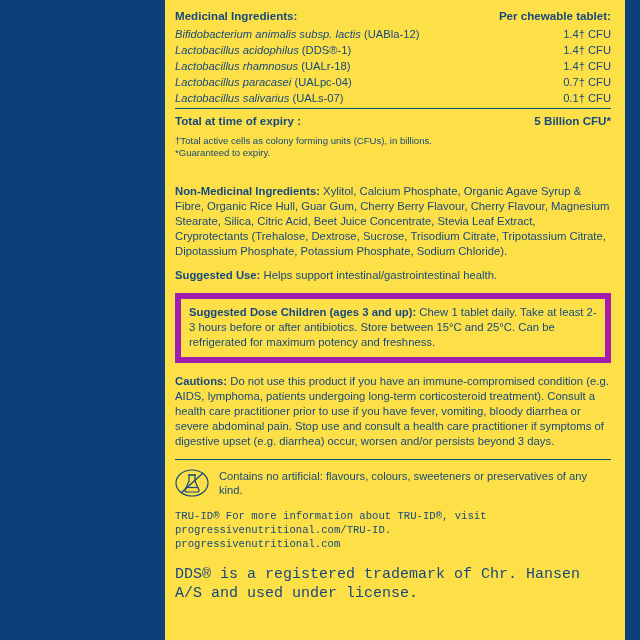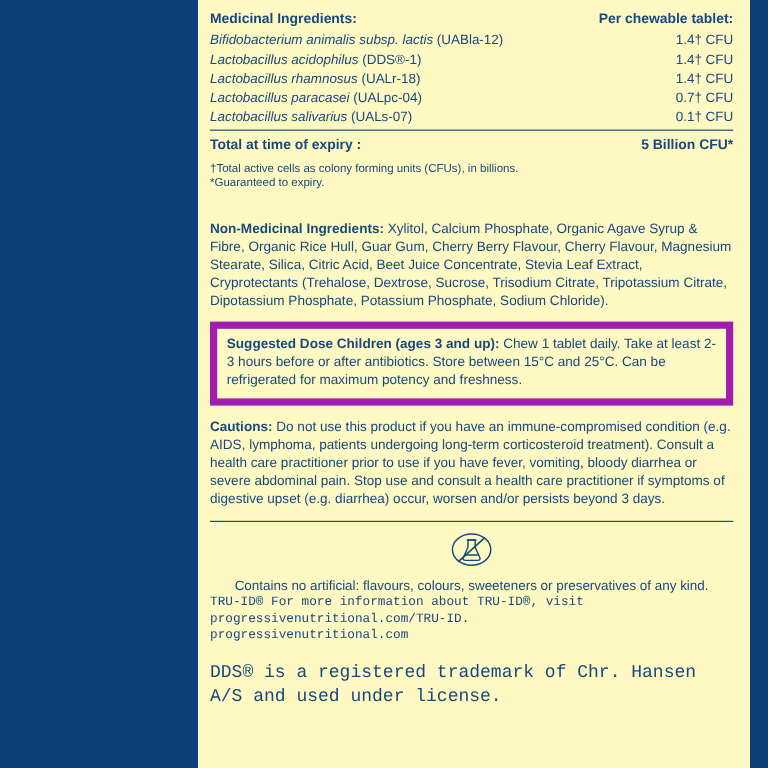--- a/index.html
+++ b/index.html
@@ -11,21 +11,21 @@
     height: 640px;
     background: #ffffff;
     font-family: "Liberation Sans", sans-serif;
     color: #1c4b8b;
     overflow: hidden;
   }
   .page {
     position: relative;
     width: 640px;
     height: 640px;
-    background: #fef9c3;
+    background: #fde047;
     box-sizing: border-box;
   }
   .left-bar {
     position: absolute;
     left: 0;
     top: 0;
     width: 165px;
     height: 640px;
     background: #0d3f79;
   }
@@ -114,22 +114,21 @@
   
   .divider {
     height: 1px;
     background: #17497f;
     margin: 2px 0 9px 0;
   }
   .badge-row {
     display: flex;
     align-items: center;
     gap: 10px;
-    margin-bottom: 0;
-    flex-direction: column;
+    margin-bottom: 12px;
   }
   .badge-icon {
     flex: 0 0 auto;
     width: 34px;
     height: 28px;
   }
   .badge-text {
     font-size: 11.2px;
     line-height: 1.3;
   }
@@ -197,20 +196,21 @@
     </table>
 
     <div class="footnotes">
       <div>†Total active cells as colony forming units (CFUs), in billions.</div>
       <div>*Guaranteed to expiry.</div>
     </div>
 
 
     <p class="para"><b>Non-Medicinal Ingredients:</b><span> Xylitol, Calcium Phosphate, Organic Agave Syrup &amp; Fibre, Organic Rice Hull, Guar Gum, Cherry Berry Flavour, Cherry Flavour, Magnesium Stearate, Silica, Citric Acid, Beet Juice Concentrate, Stevia Leaf Extract, Cryprotectants (Trehalose, Dextrose, Sucrose, Trisodium Citrate, Tripotassium Citrate, Dipotassium Phosphate, Potassium Phosphate, Sodium Chloride).</span></p>
 
+    <p class="para"><b>Suggested Use:</b><span> Helps support intestinal/gastrointestinal health.</span></p>
 
     <div class="box"><b>Suggested Dose Children (ages 3 and up):</b><span> Chew 1 tablet daily. Take at least 2-3 hours before or after antibiotics. Store between 15°C and 25°C. Can be refrigerated for maximum potency and freshness.</span></div>
 
     <p class="para"><b>Cautions:</b><span> Do not use this product if you have an immune-compromised condition (e.g. AIDS, lymphoma, patients undergoing long-term corticosteroid treatment). Consult a health care practitioner prior to use if you have fever, vomiting, bloody diarrhea or severe abdominal pain. Stop use and consult a health care practitioner if symptoms of digestive upset (e.g. diarrhea) occur, worsen and/or persists beyond 3 days.</span></p>
 
     <div class="divider"></div>
 
     <div class="badge-row">
       <div class="badge-icon">
         <svg width="34" height="28" viewBox="0 0 34 28" xmlns="http://www.w3.org/2000/svg">

